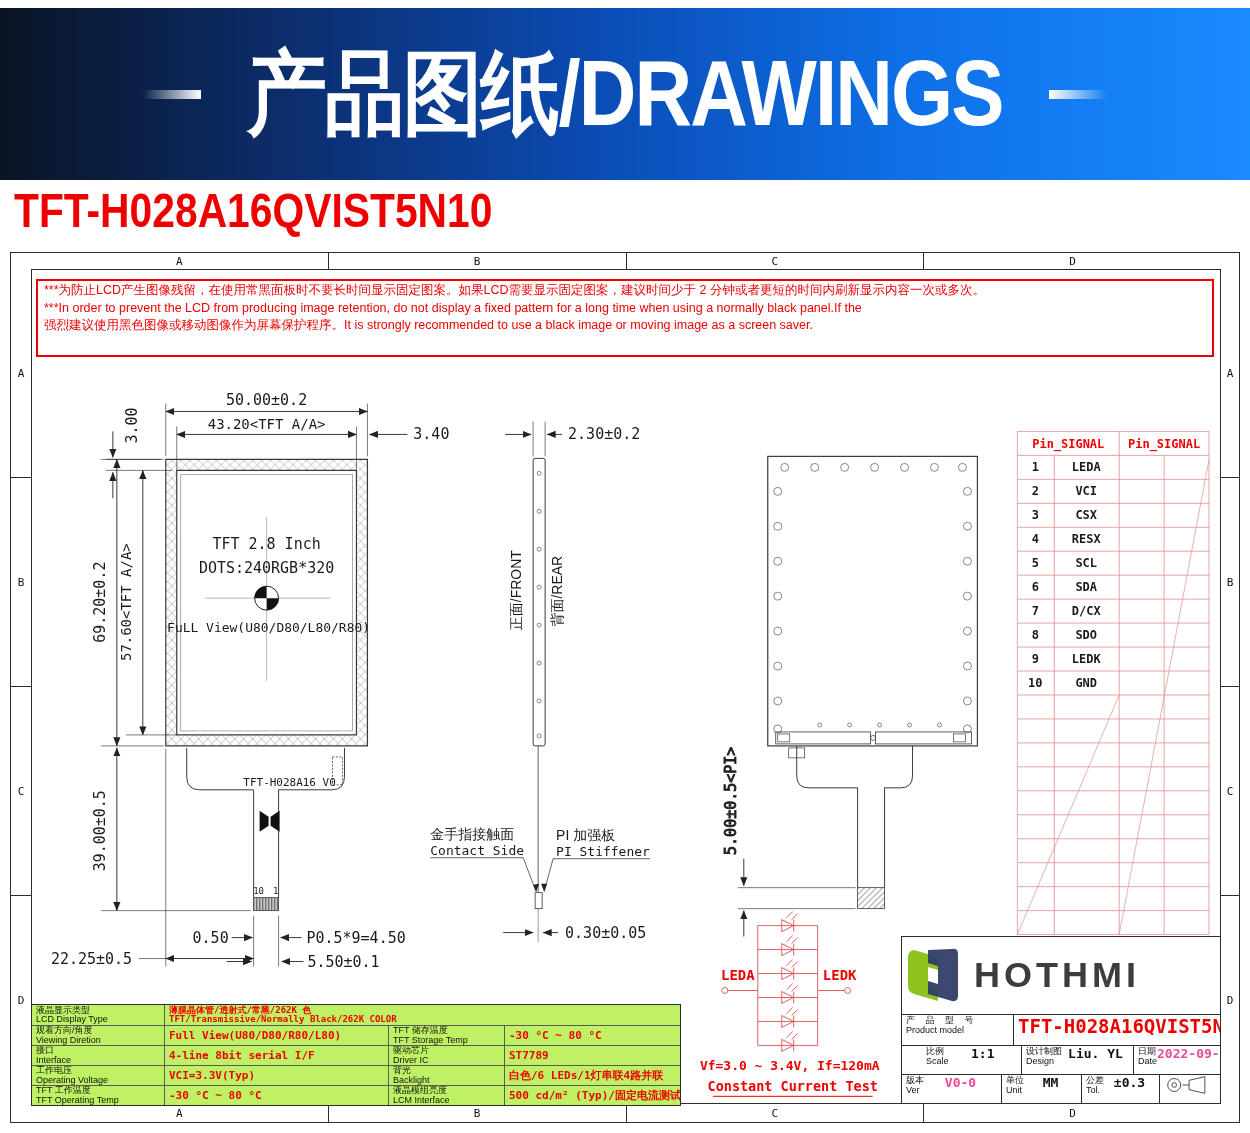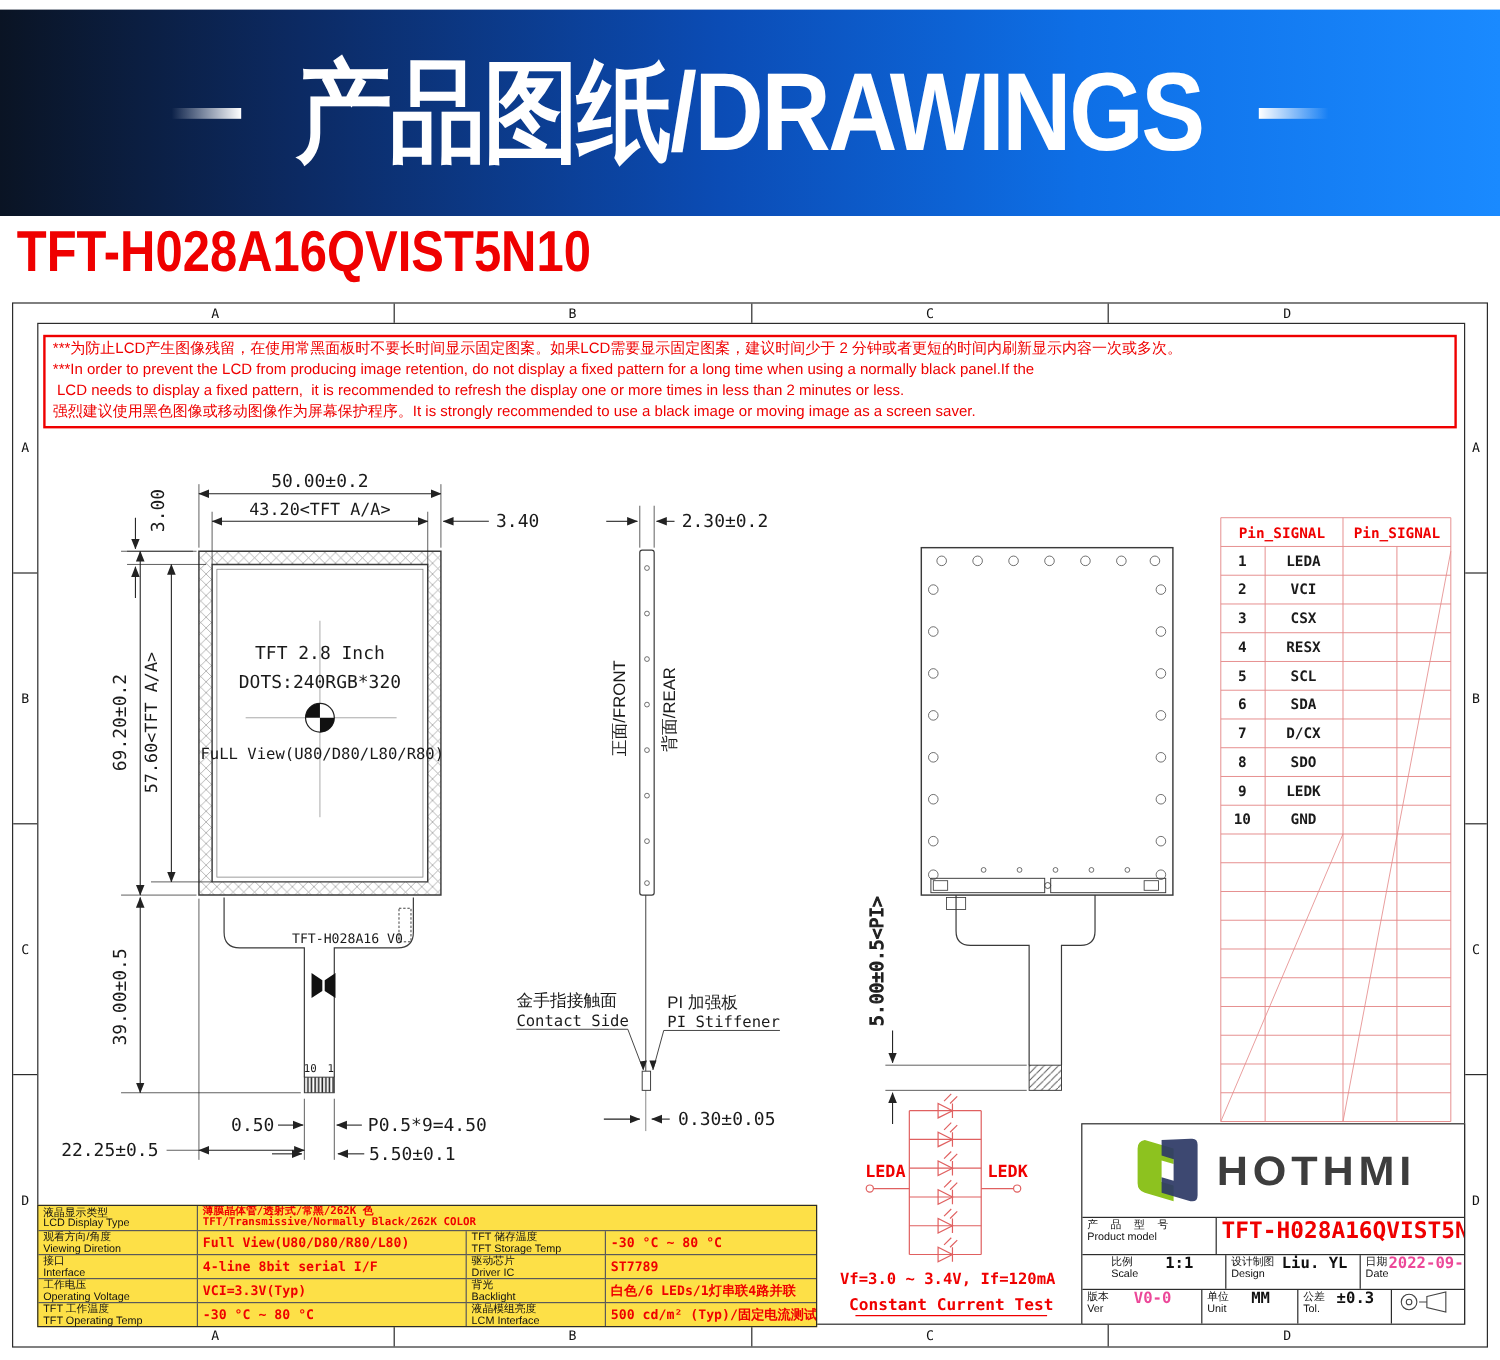--- a/index.html
+++ b/index.html
@@ -34,34 +34,34 @@
   .warning div{white-space:pre;}
 
   
   .svgwrap{position:absolute;left:20px;top:16px;width:1190px;height:837px;}
   text{fill:#1a1a1a;}
   .tm{font-family:"DejaVu Sans Mono",monospace;}
   .ts{font-family:"Liberation Sans",sans-serif;}
   .rd{fill:#ef0000;font-weight:bold;}
 
   
-  .spec{position:absolute;left:20px;top:751px;width:650px;height:102px;border:1px solid #2c2c2c;box-sizing:border-box;background:#fde047;
+  .spec{position:absolute;left:20px;top:751px;width:650px;height:102px;border:1px solid #2c2c2c;box-sizing:border-box;background:#bef264;
     display:grid;grid-template-columns:133px 224px 116px 175px;grid-template-rows:21px 20px 20px 20px 19px;}
   .spec .cell{border-right:1px solid #5a5a5a;border-bottom:1px solid #5a5a5a;padding:0 4px;overflow:hidden;
     display:flex;flex-direction:column;justify-content:center;box-sizing:border-box;}
   .spec .lbl div{font-size:9px;line-height:9.5px;color:#111;white-space:nowrap;}
   .spec .val{justify-content:center;}
   .spec .val,.spec .val div{color:#ef0000;font-family:"DejaVu Sans Mono",monospace;font-size:11px;font-weight:bold;white-space:nowrap;}
   .spec .val2l div{font-size:9px!important;line-height:9.5px;}
   .spec .nbr{border-right:none;} .spec .nbb{border-bottom:none;}
   .span3{grid-column:2/5;}
 
   
   .tblock{position:absolute;left:890px;top:683px;width:320px;height:168px;border:1px solid #2c2c2c;box-sizing:border-box;background:#fff;}
-  .tb-logo{height:78px;border-bottom:1px solid #2c2c2c;box-sizing:border-box;display:flex;align-items:center;justify-content:center;gap:10px;}
+  .tb-logo{height:78px;border-bottom:1px solid #2c2c2c;box-sizing:border-box;display:flex;align-items:center;gap:10px;}
   .logo-word{font-size:36px;font-weight:700;color:#3d3d3d;letter-spacing:4px;transform:scaleY(.95);}
   .tb-row{display:flex;border-bottom:1px solid #2c2c2c;box-sizing:border-box;}
   .tb-cell{display:flex;align-items:flex-start;border-right:1px solid #2c2c2c;box-sizing:border-box;padding:0 4px;overflow:hidden;}
   .tb-cell.last{border-right:none;}
   .lstack{display:flex;flex-direction:column;justify-content:center;font-size:9px;line-height:10px;color:#111;white-space:nowrap;}
   .cn-sp{letter-spacing:4px;}
   .vblack{font-family:"DejaVu Sans Mono",monospace;font-weight:bold;font-size:13px;color:#111;margin:0 auto;white-space:nowrap;}
   .vred{font-family:"DejaVu Sans Mono",monospace;font-weight:bold;font-size:13px;color:#ec4899;margin:0 auto;white-space:nowrap;}
   .prod-val{font-family:"DejaVu Sans Mono",monospace;font-weight:bold;font-size:19px;color:#ef0000;flex:1;text-align:center;white-space:nowrap;}
 </style>
@@ -102,21 +102,20 @@
     <div class="strip strip-right">
       <div>A</div>
       <div>B</div>
       <div>C</div>
       <div>D</div>
     </div>
 
     <div class="warning">
       <div>***为防止LCD产生图像残留，在使用常黑面板时不要长时间显示固定图案。如果LCD需要显示固定图案，建议时间少于 2 分钟或者更短的时间内刷新显示内容一次或多次。</div>
       <div>***In order to prevent the LCD from producing image retention, do not display a fixed pattern for a long time when using a normally black panel.If the</div>
-      <div> LCD needs to display a fixed pattern,  it is recommended to refresh the display one or more times in less than 2 minutes or less.</div>
       <div>强烈建议使用黑色图像或移动图像作为屏幕保护程序。It is strongly recommended to use a black image or moving image as a screen saver.</div>
     </div>
 
     <svg class="svgwrap" viewBox="30 268 1192 837">
       <defs>
         <marker id="mA" viewBox="0 0 10 10" refX="9.5" refY="5" markerWidth="10" markerHeight="10" orient="auto-start-reverse">
           <path d="M0,1 L10,5 L0,9 Z" fill="#222"></path>
         </marker>
         <pattern id="xh" width="9" height="9" patternUnits="userSpaceOnUse">
           <path d="M0,9 L9,0 M0,0 L9,9" stroke="#9a9a9a" stroke-width="0.6"></path>

